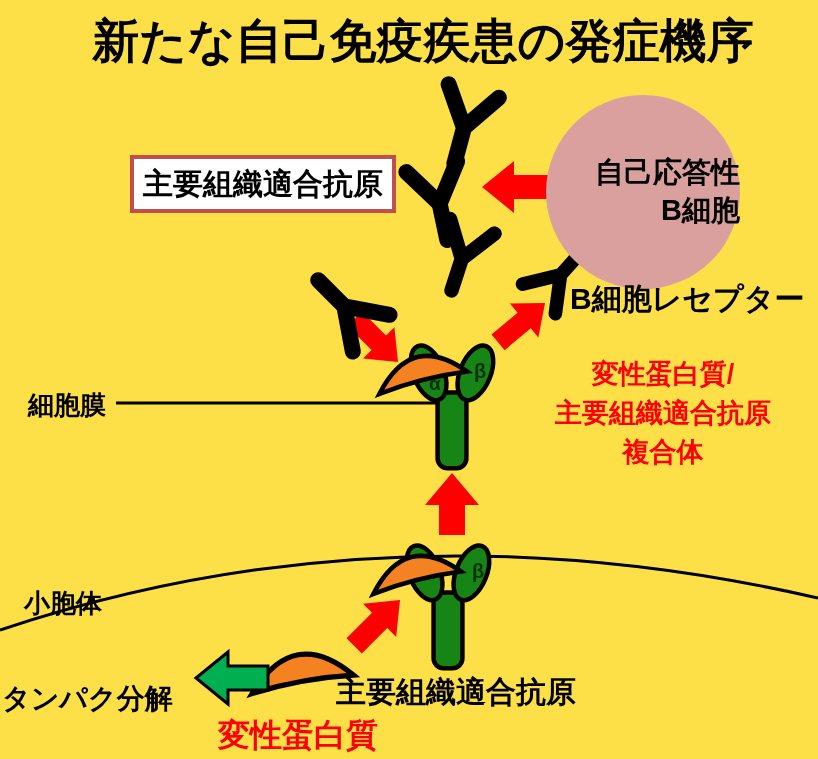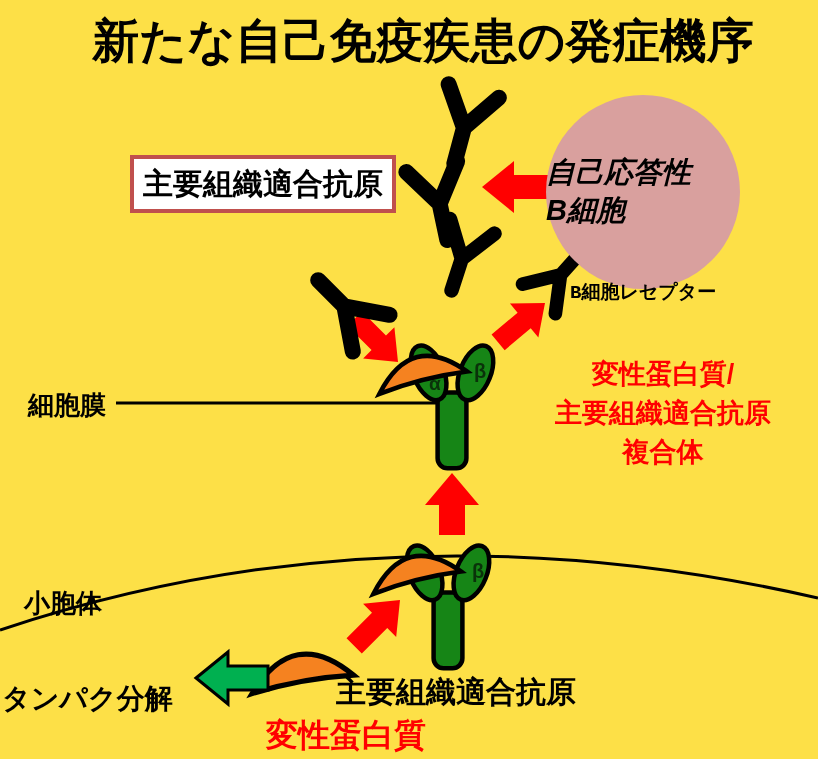--- a/index.html
+++ b/index.html
@@ -19,30 +19,30 @@
   .callout {
     position:absolute; background:#ffffff; border:4px solid #c0504d;
     display:flex; align-items:center; justify-content:center;
     font-size:30px; font-weight:700;
   }
   .callout.autoantibody { left:130px; top:155px; width:258px; height:50px; }
   .callout.tissue { left:127px; top:252px; width:162px; height:48px; }
   .bcell-circle {
     position:absolute; left:546px; top:95px; width:194px; height:194px;
     border-radius:50%; background:#d9a09e;
-    display:flex; flex-direction:column; align-items:flex-start; justify-content:center;
-    font-size:29px; font-weight:600; line-height:1.3; text-align:center;font-style:italic;
+    display:flex; flex-direction:column; align-items:flex-end; justify-content:center;
+    font-size:29px; font-weight:600; line-height:1.3; text-align:center;
   }
   .lbl { font-weight:700; }
-  .bcr        { left:570px; top:279px; font-size:19px;font-family:Liberation Mono, monospace; }
+  .bcr        { left:570px; top:279px; font-size:30px; }
   .membrane   { left:28px;  top:388px; font-size:26px; }
   .er         { left:24px;  top:586px; font-size:26px; }
   .degrade    { left:2px;   top:668px; font-size:28px;margin-top:12px; }
   .mhc-lbl    { left:336px; top:672px; font-size:30px; }
-  .denat      { left:218px; top:714px; font-size:32px; font-weight:800;margin-left:48px; }
+  .denat      { left:218px; top:714px; font-size:32px; font-weight:800; }
   .red        { color:#ff0000; }
   .complex {
     left:540px; top:355px; width:246px; text-align:center;
     font-size:27px; font-weight:700; line-height:39px; color:#ff0000;
   }
   .chain { position:absolute; font-weight:700; color:#0a320a; }
   .chain.alpha    { left:429px; top:373px; font-size:19px; }
   .chain.beta-top { left:474px; top:360px; font-size:20px; }
   .chain.beta-bot { left:472px; top:560px; font-size:20px; }
 </style>

